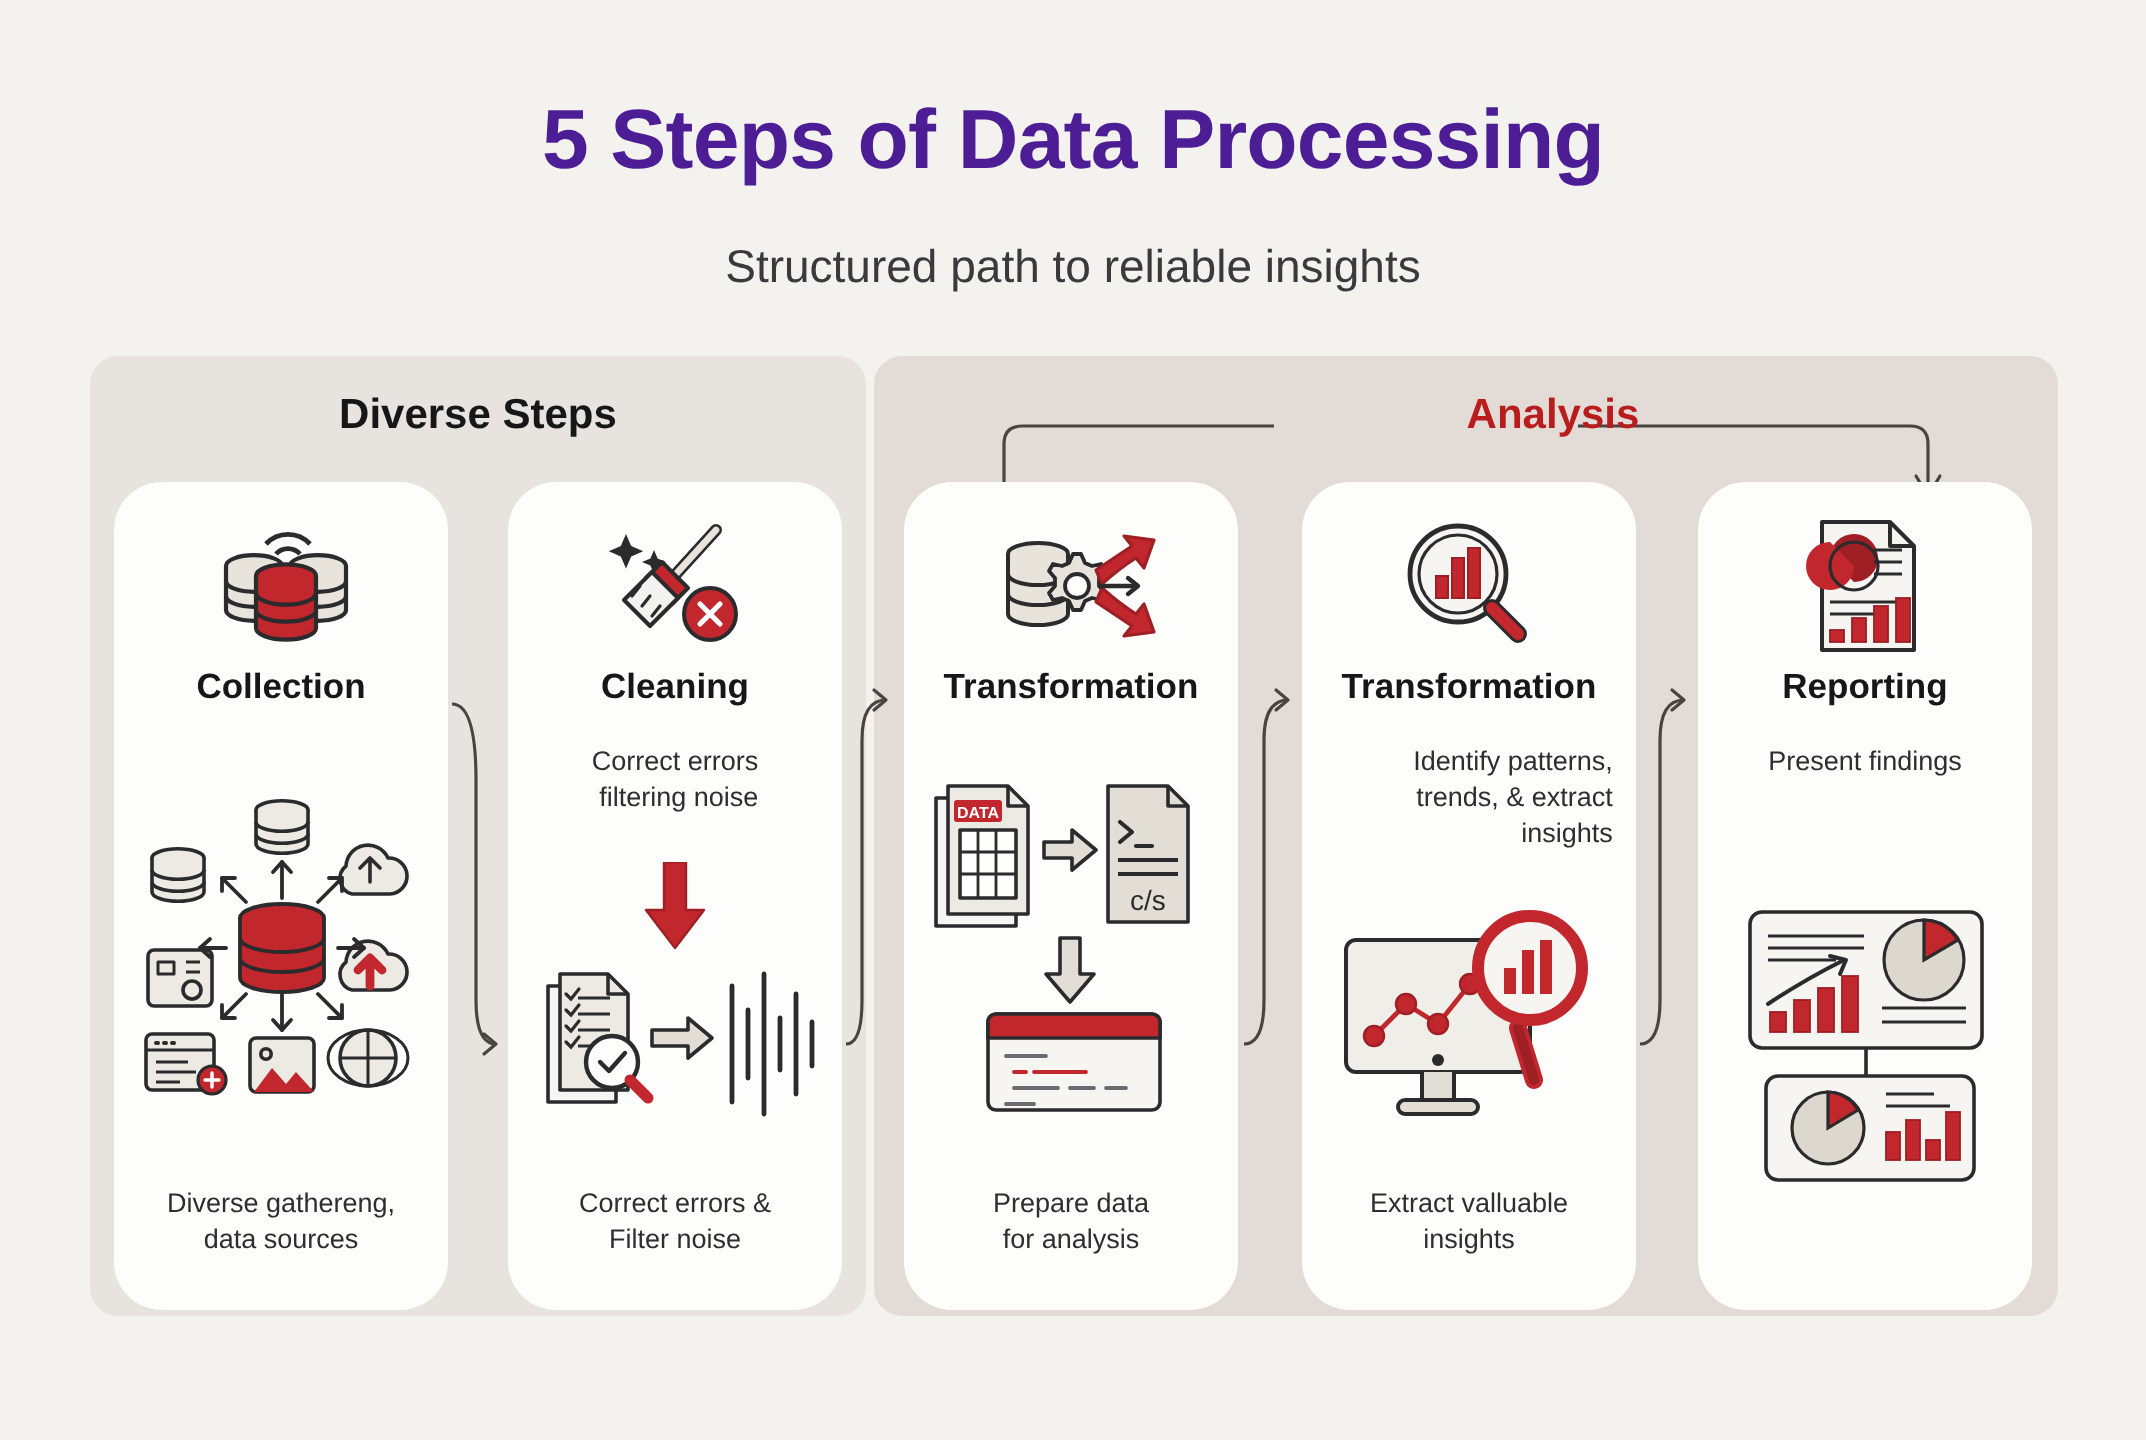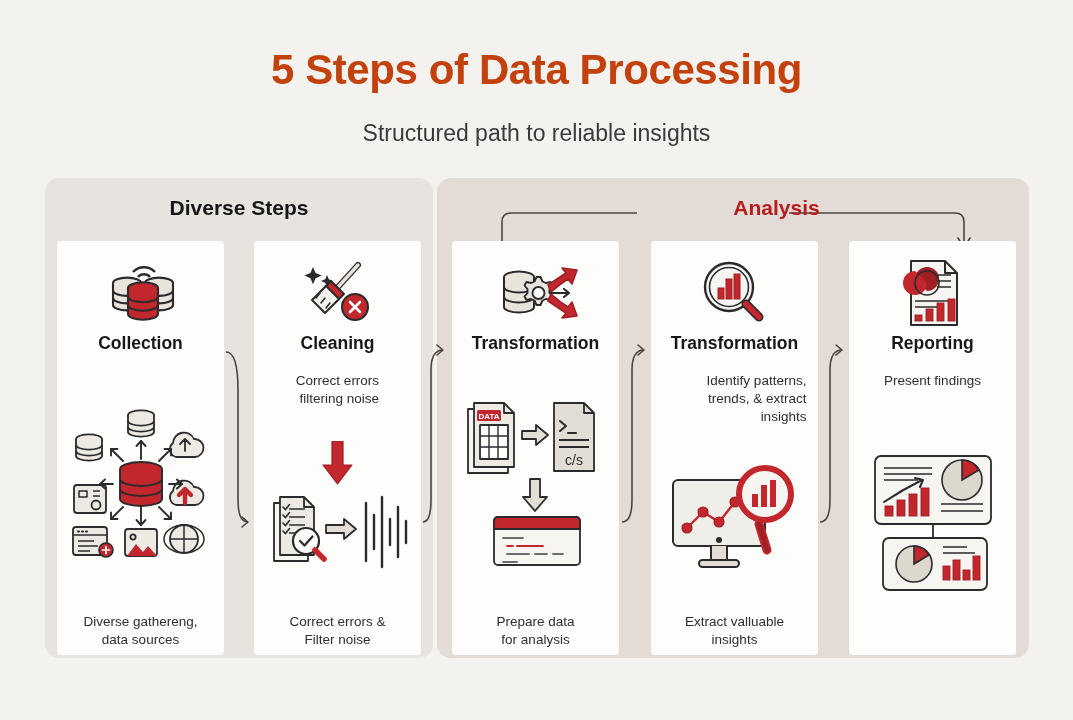--- a/index.html
+++ b/index.html
@@ -7,21 +7,21 @@
     width: 1073px; height: 720px;
     background: #f4f2ef;
     font-family: "Liberation Sans", sans-serif;
     overflow: hidden;
   }
   .page { position: relative; width: 1073px; height: 720px; }
 
   
   .header { position: absolute; top: 48px; left: 0; width: 1073px; text-align: center; }
   .title {
-    font-size: 42px; font-weight: bold; color: #c2410c;
+    font-size: 42px; font-weight: bold; color: #4c1d95;
     letter-spacing: -0.4px; line-height: 1.05;
   }
   .subtitle {
     margin-top: 28px; font-size: 23px; color: #3a3a3d; font-weight: 400;
   }
 
   
   .panel { position: absolute; border-radius: 14px; }
   #panel-initial { left: 45px; top: 178px; width: 388px; height: 480px; background: #e7e4df; }
   #panel-analysis { left: 437px; top: 178px; width: 592px; height: 480px; background: #e3dcd6; }
@@ -29,42 +29,42 @@
     position: absolute; top: 18px; width: 100%; text-align: center;
     font-size: 21px; font-weight: bold; color: #17171a;
   }
 
   
   .bracket { position: absolute; left: 437px; top: 196px; width: 592px; height: 60px; }
 
   
   .card {
     position: absolute; top: 241px; width: 167px; height: 414px;
-    background: #fdfdfc; border-radius: 4px;
+    background: #fdfdfc; border-radius: 24px;
     display: flex; flex-direction: column; align-items: center;
   }
   #card-collection     { left: 57px; }
   #card-cleaning       { left: 254px; }
   #card-transformation { left: 452px; }
   #card-interpretation { left: 651px; }
   #card-reporting      { left: 849px; }
 
   .card-icon { margin-top: 14px; height: 76px; display: flex; align-items: center; justify-content: center; }
   .card-title {
     font-size: 17.5px; font-weight: bold; color: #17171a;
     text-align: center; margin-top: 2px; white-space: nowrap;
   }
   .card-body {
     font-size: 13.5px; color: #2e2e31; text-align: right;
     line-height: 1.35; margin-top: 18px; padding: 0 8px;
   }
   .card-art { flex: 1; display: flex; align-items: center; justify-content: center; width: 100%; }
   .card-caption {
     font-size: 13.5px; color: #2e2e31; text-align: center;
-    line-height: 1.35; padding: 0 6px 6px; white-space: pre-line;
+    line-height: 1.35; padding: 0 6px 26px; white-space: pre-line;
   }
 
   
   .connector { position: absolute; top: 330px; width: 40px; height: 230px; }
   #conn-1 { left: 214px; }
   #conn-2 { left: 411px; }
   #conn-3 { left: 612px; }
   #conn-4 { left: 810px; }
 </style>
 </head>

